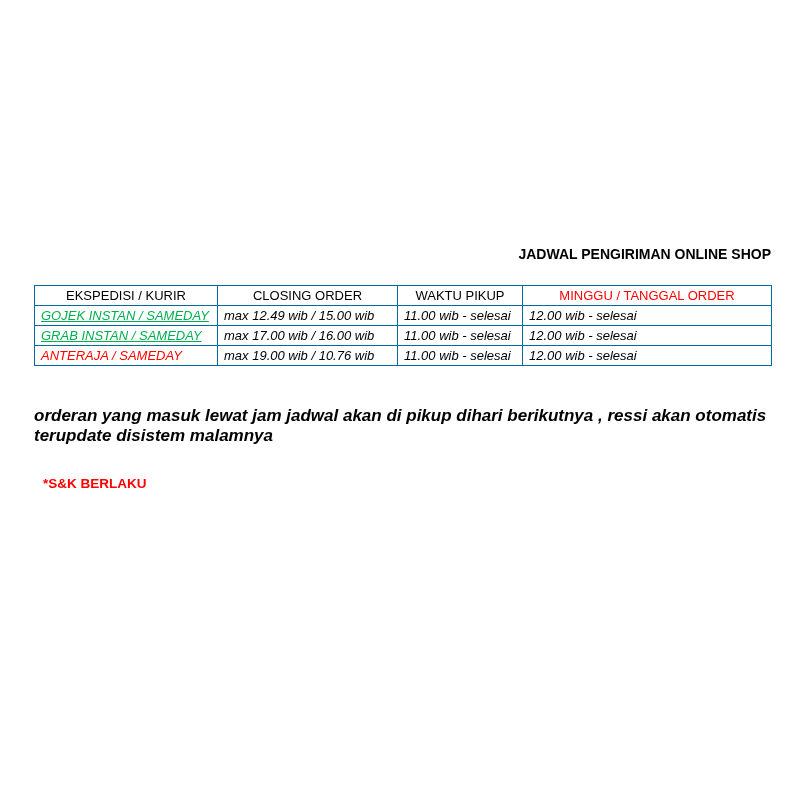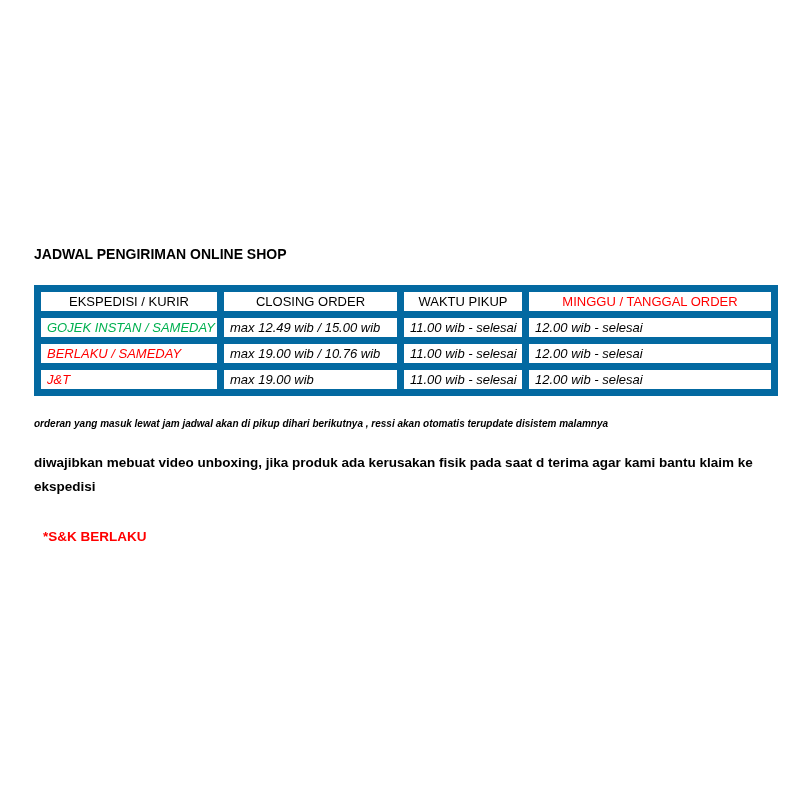--- a/index.html
+++ b/index.html
@@ -13,54 +13,54 @@
     overflow: hidden;
   }
   .content {
     position: absolute;
     left: 34px;
     top: 246px;
     width: 737px;
   }
   p { margin: 0; }
   .title {
-    text-align: left;
+    text-align: right;
     font-weight: bold;
     font-size: 14px;
     margin: 0 0 23px 0;
   }
   table {
     border-collapse: collapse;
     width: 737px;
     font-size: 13px;
     table-layout: fixed;
   }
   th, td {
-    border: 7px solid #0369a1;
+    border: 1px solid #0369a1;
     height: 17px;
     padding: 1px 6px;
     overflow: hidden;
     white-space: nowrap;
   }
   th {
     font-weight: normal;
     text-align: center;
   }
   td {
     font-style: italic;
     text-align: left;
   }
-  .c-green { color: var(--green, #00B050); }
+  .c-green { color: var(--green, #00B050); text-decoration: underline; }
   .c-red   { color: var(--red, #FF0000); }
   .c-blue  { color: var(--blue, #0070C0); }
   .note-1 {
     font-weight: bold;
     font-style: italic;
-    font-size: 10px;
-    margin-top: 22px;
+    font-size: 17px;
+    margin-top: 40px;
   }
   .note-2 {
     font-weight: bold;
     font-size: 13.5px;
     margin-top: 22px;
     line-height: 24px;
   }
   .snk {
     font-weight: bold;
     color: var(--red, #FF0000);
@@ -92,35 +92,34 @@
       </tr>
     </thead>
     <tbody>
       <tr>
         <td class="c-green">GOJEK INSTAN / SAMEDAY</td>
         <td>max 12.49 wib / 15.00 wib</td>
         <td>11.00 wib - selesai</td>
         <td>12.00 wib - selesai</td>
       </tr>
       <tr>
-        <td class="c-red">BERLAKU / SAMEDAY</td>
-        <td>max 19.00 wib / 10.76 wib</td>
+        <td class="c-green">GRAB INSTAN / SAMEDAY</td>
+        <td>max 17.00 wib / 16.00 wib</td>
         <td>11.00 wib - selesai</td>
         <td>12.00 wib - selesai</td>
       </tr>
       <tr>
-        <td class="c-red">J&amp;T</td>
-        <td>max  19.00 wib</td>
+        <td class="c-red">ANTERAJA / SAMEDAY</td>
+        <td>max 19.00 wib / 10.76 wib</td>
         <td>11.00 wib - selesai</td>
         <td>12.00 wib - selesai</td>
       </tr>
     </tbody>
   </table>
 
   <p class="note-1">orderan yang masuk lewat jam jadwal akan di pikup dihari berikutnya , ressi akan otomatis terupdate disistem malamnya</p>
 
   <div class="note-2">
-    <div>diwajibkan mebuat video unboxing, jika produk ada kerusakan fisik pada saat d terima agar kami  bantu klaim ke ekspedisi</div>
   </div>
 
   <p class="snk">*S&amp;K BERLAKU</p>
 
 </div>
 
 </body></html>

